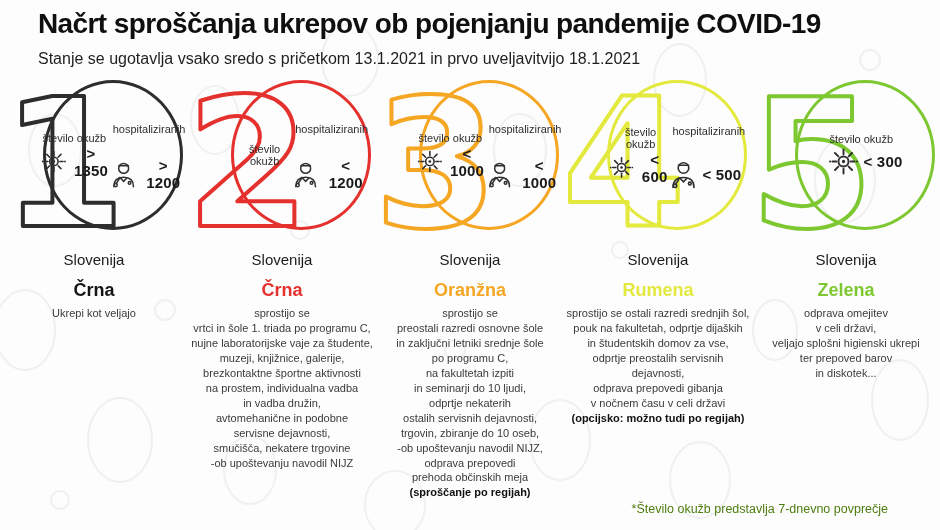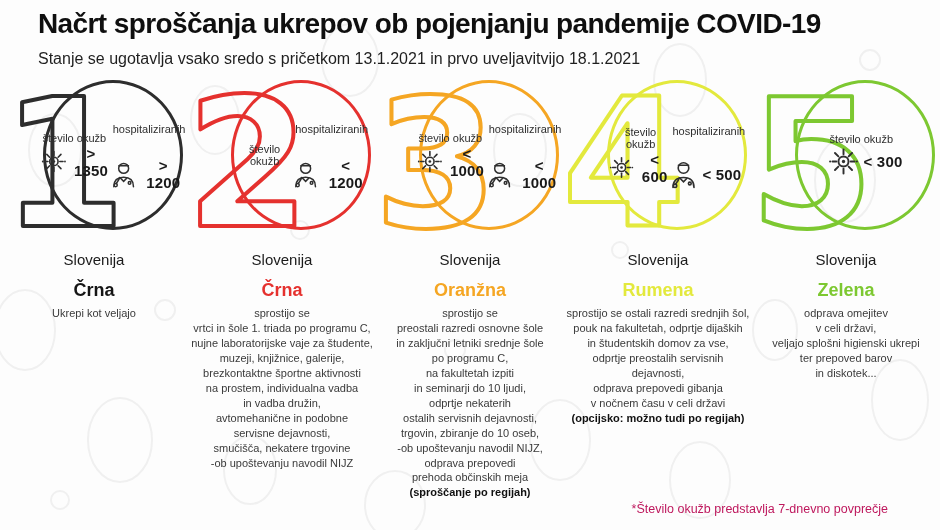--- a/index.html
+++ b/index.html
@@ -38,21 +38,21 @@
 
   .region { font-size:15px; color:#1b1b1b; margin-top:5px; }
   .phase-name { font-size:18px; font-weight:800; margin-top:12px; color:var(--c); }
   .phase1 .phase-name { color:#151515; }
   .desc {
     font-size:11px; color:#3a3a3a; line-height:1.36; margin-top:5px;
     white-space:pre-line; padding:0 2px;
   }
   .bold-note { font-size:11px; font-weight:700; color:#101010; line-height:1.36; white-space:pre-line; }
 
-  .footnote { position:absolute; right:52px; bottom:14px; font-size:12.5px; color:#be185d; }
+  .footnote { position:absolute; right:52px; bottom:14px; font-size:12.5px; color:#4d7c0f; }
 </style>
 </head>
 <body>
 
 <svg class="bg" width="940" height="530" viewBox="0 0 940 530" fill="none" stroke="#ededed" stroke-width="2" opacity="0.8">
   <ellipse cx="55" cy="150" rx="26" ry="36"></ellipse>
   <ellipse cx="25" cy="330" rx="30" ry="40"></ellipse>
   <ellipse cx="120" cy="440" rx="32" ry="42"></ellipse>
   <ellipse cx="250" cy="470" rx="26" ry="34"></ellipse>
   <ellipse cx="215" cy="120" rx="24" ry="34"></ellipse>

